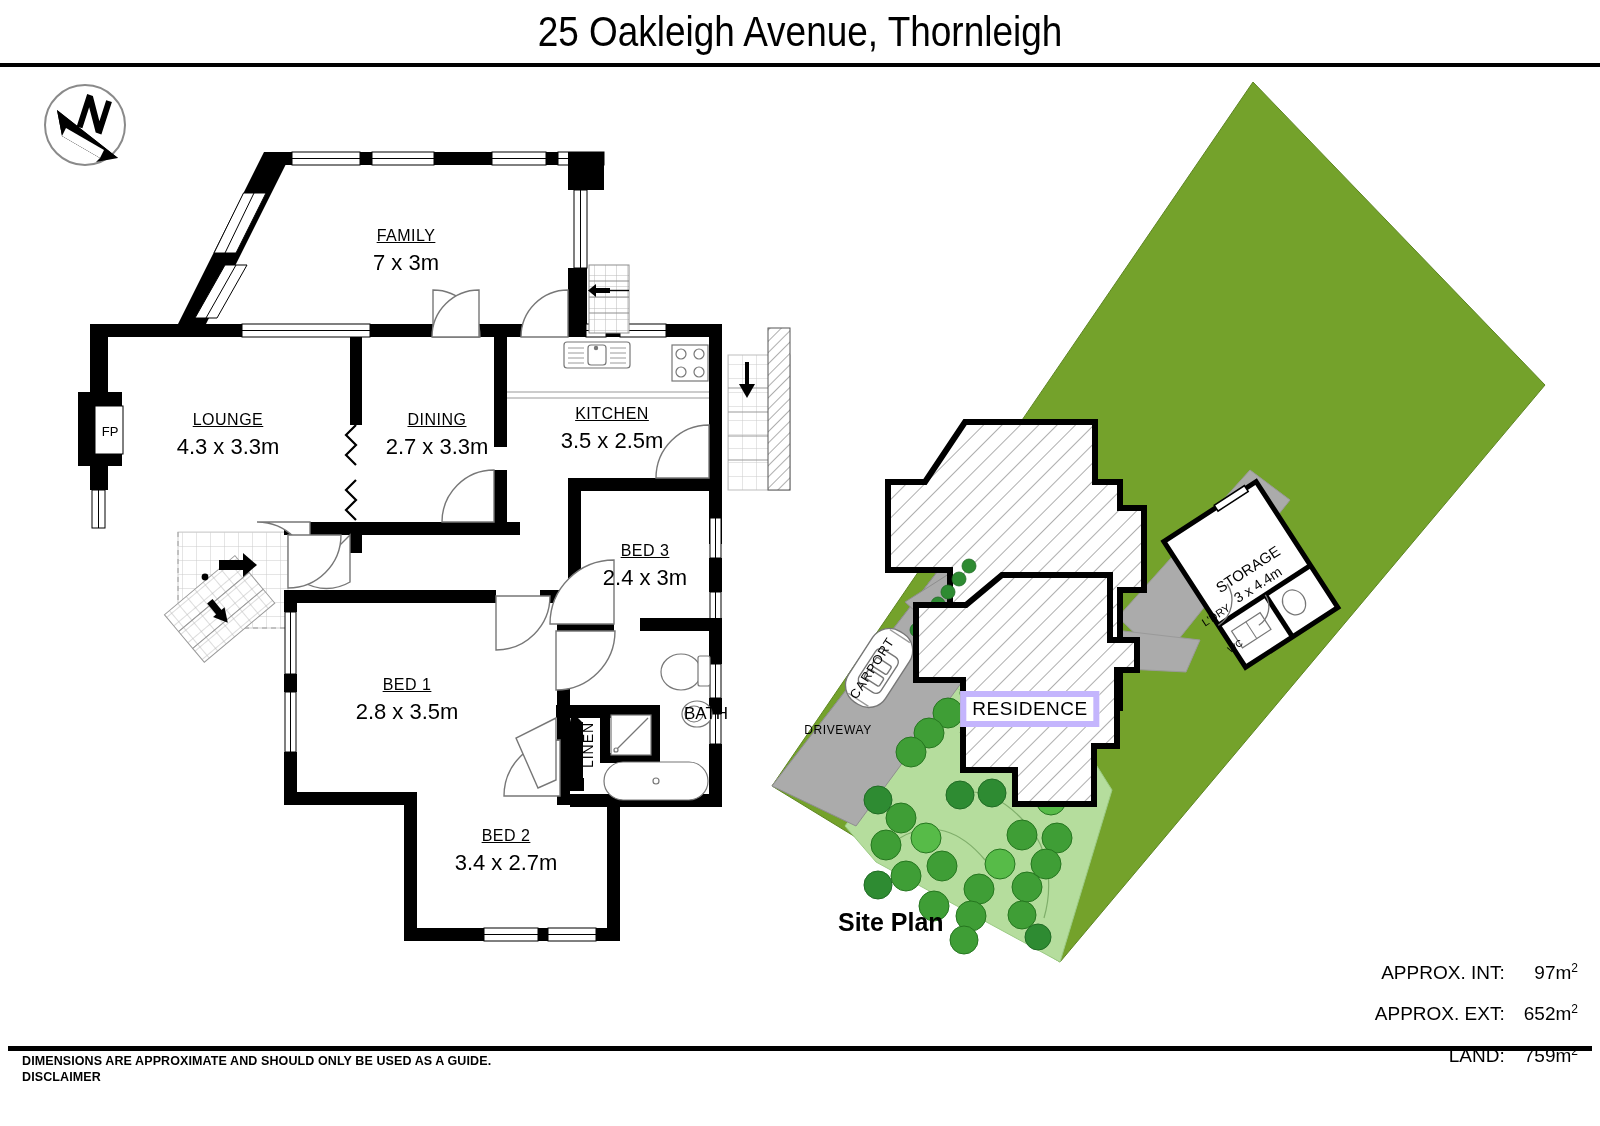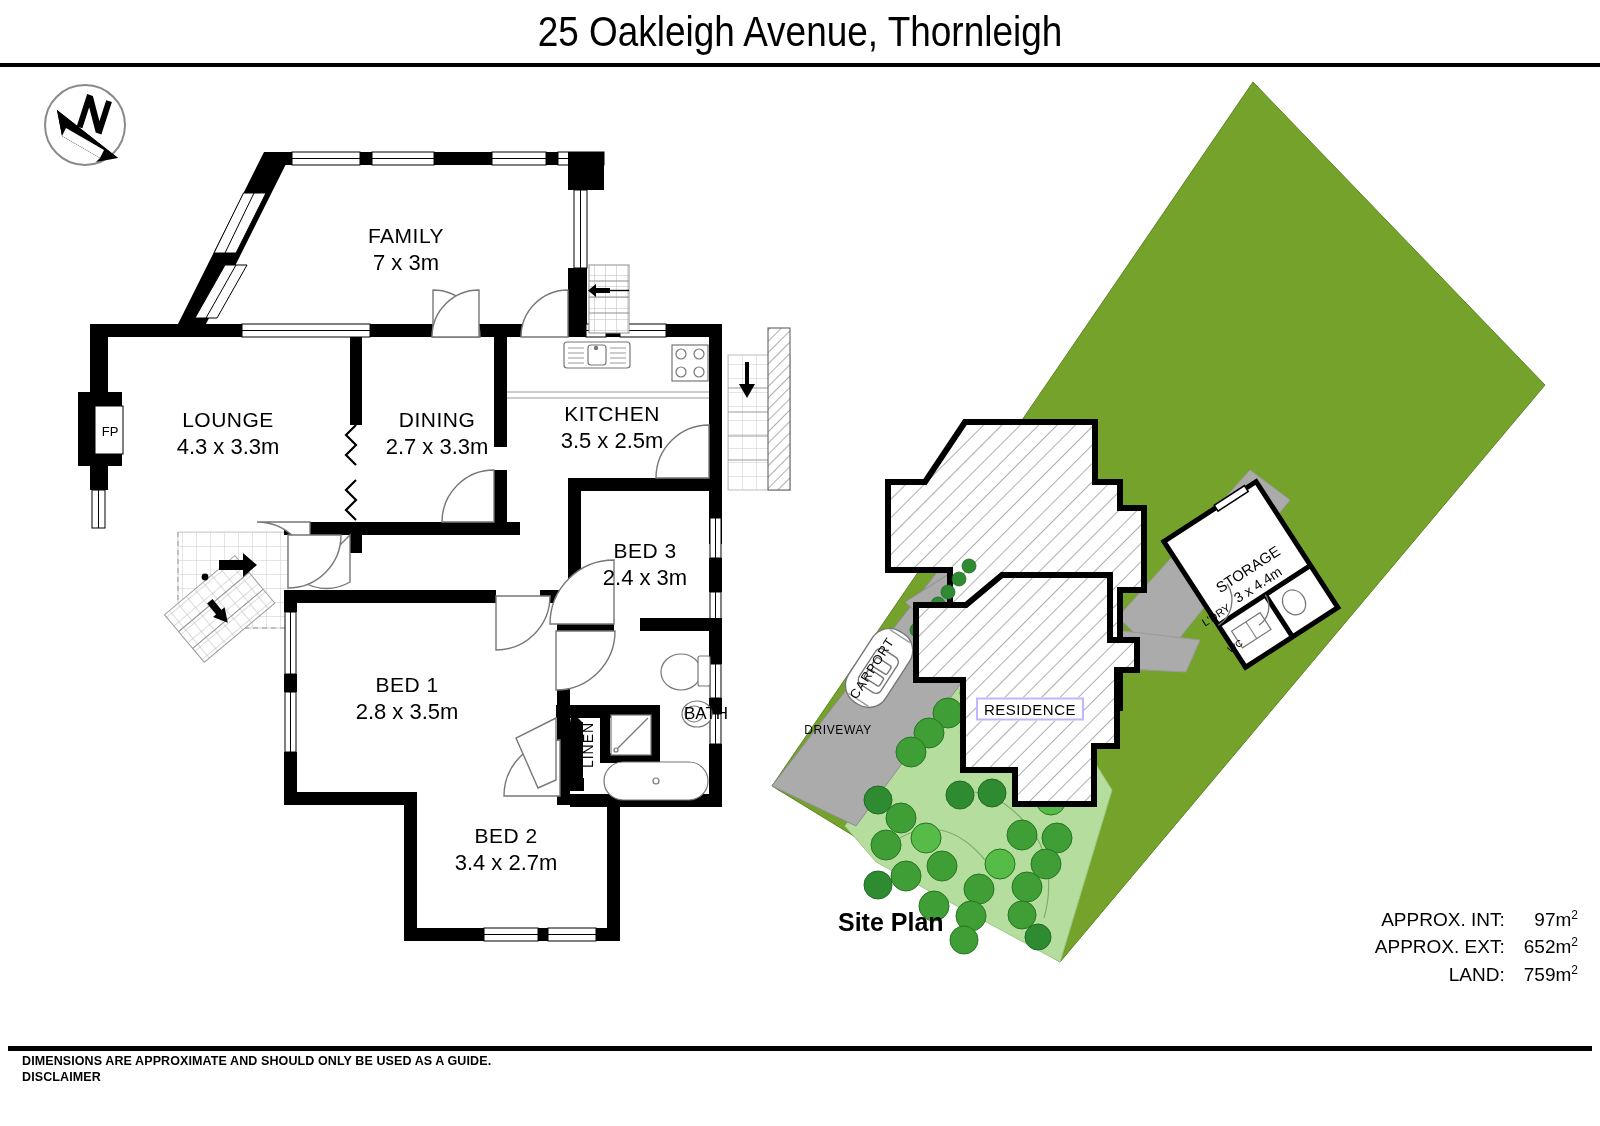--- a/index.html
+++ b/index.html
@@ -65,24 +65,24 @@
     font-size: 12.5px;
     font-weight: bold;
     line-height: 15.5px;
     letter-spacing: 0.1px;
     font-family: "Liberation Sans Narrow", "Liberation Sans", sans-serif;
   }
   
   #areas {
     position: absolute;
     right: 22px;
-    top: 904px;
+    top: 950px;
     text-align: right;
     font-size: 19px;
-    line-height: 22px;
+    line-height: 36px;
     font-family: "Liberation Sans Narrow", "Liberation Sans", sans-serif;
     white-space: nowrap;
   }
   #areas .arow { display: block; }
   #areas .alabel { }
   #areas .aval { display: inline-block; min-width: 68px; text-align: right; }
   #areas sup { font-size: 12px; vertical-align: super; }
 
   
   .svg-layer { position: absolute; left: 0; top: 0; }
@@ -90,23 +90,24 @@
   
   .room-label {
     position: absolute;
     text-align: center;
     font-family: "Liberation Sans Narrow", "Liberation Sans", sans-serif;
     white-space: nowrap;
     transform: translate(-50%, 0);
   }
   .room-label .rname {
     display: block;
-    font-size: 21px;
+    font-size: 16px;
     letter-spacing: 0.5px;
     line-height: 27px;
+    text-decoration: underline;
   }
   .room-label .rdim {
     display: block;
     font-size: 22px;
     line-height: 27px;
   }
   .small-label {
     position: absolute;
     font-family: "Liberation Sans Narrow", "Liberation Sans", sans-serif;
     font-size: 17px;
@@ -130,23 +131,23 @@
     font-size: 25px;
     font-weight: bold;
     font-family: "Liberation Sans", sans-serif;
   }
   #residence-label {
     position: absolute;
     left: 1030px;
     top: 709px;
     transform: translate(-50%, -50%) rotate(0deg);
     background: #ffffff;
-    border: 2px solid #c4b5fd;
+    border: 6px solid #c4b5fd;
     padding: 1px 6px;
-    font-size: 15px;
+    font-size: 19px;
     letter-spacing: 0.5px;
     font-family: "Liberation Sans Narrow", "Liberation Sans", sans-serif;
   }
   .rot-label {
     position: absolute;
     font-family: "Liberation Sans Narrow", "Liberation Sans", sans-serif;
     white-space: nowrap;
   }
   #carport-label {
     left: 872px; top: 668px;

